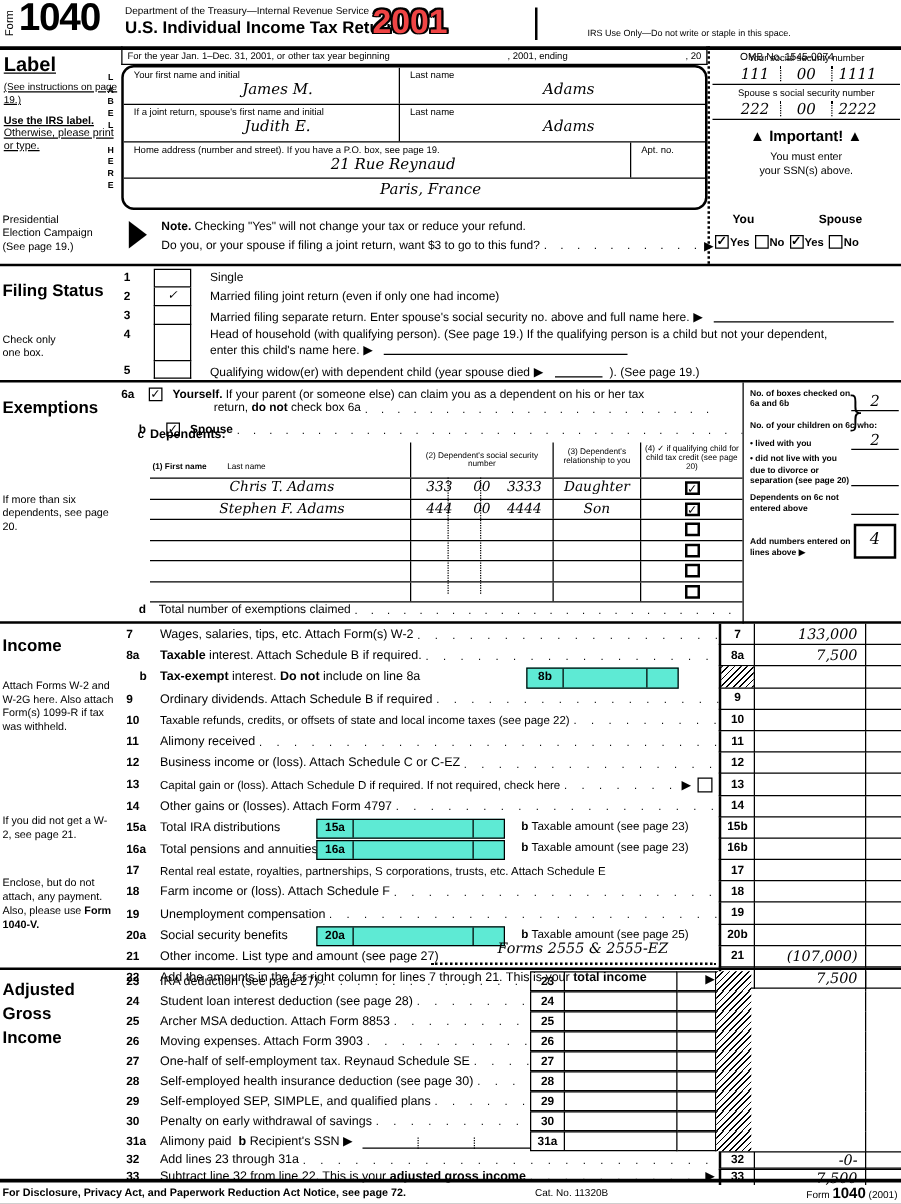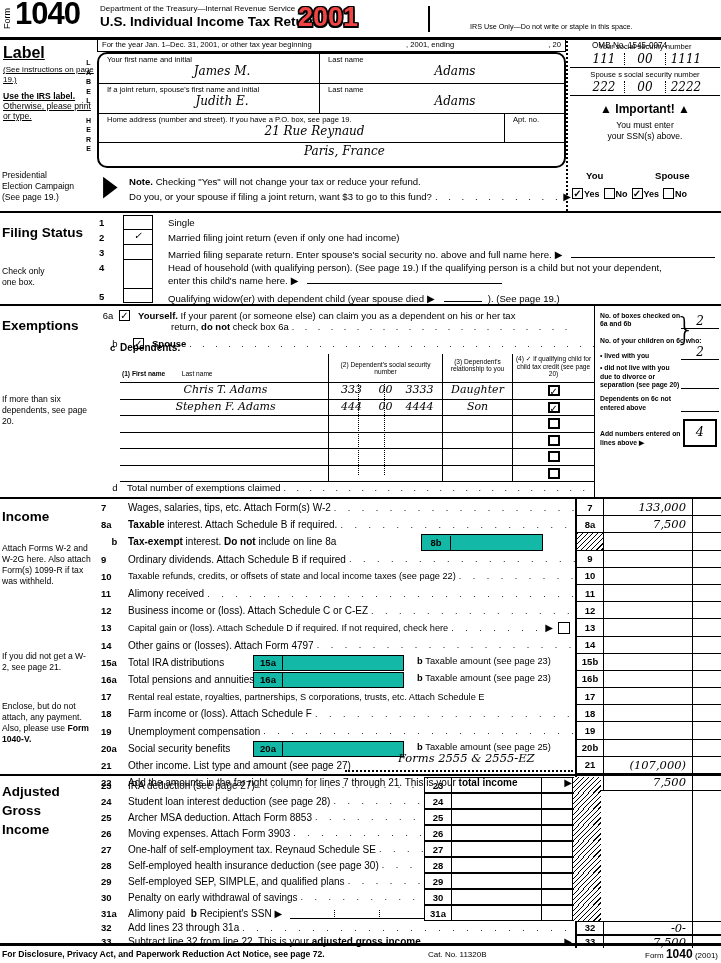--- a/index.html
+++ b/index.html
@@ -83,21 +83,21 @@
   .blank-line{flex:1;border-bottom:1.5px solid #000;margin:0 6px 2px 6px;height:10px;}
   .blank-short{width:38px;}
 
   
   #exemptions{position:absolute;left:0;top:304px;width:721px;height:193px;border-top:2.5px solid #000;box-sizing:border-box;}
   #exemp-title{position:absolute;left:2px;top:12px;font-size:13.5px;font-weight:bold;}
   #exemp-more{position:absolute;left:2px;top:88px;width:88px;font-size:8.6px;line-height:11px;}
   #line6a{position:absolute;left:97px;top:4px;width:480px;}
   #line6a .l1{display:flex;align-items:center;}
   #line6a .l2{display:flex;align-items:center;margin-left:66px;}
-  .exnum{width:22px;font-weight:normal;font-size:9.5px;text-align:center;}
+  .exnum{width:22px;font-weight:bold;font-size:9.5px;}
   #line6a .txt,#line6b .txt{margin-left:8px;font-size:9.5px;}
   .exdots{flex:1;overflow:hidden;white-space:nowrap;letter-spacing:4px;font-size:9px;padding:0 3px;}
   #brace{position:absolute;left:578px;top:0px;font-size:32px;font-weight:100;font-family:"DejaVu Sans",sans-serif;}
   #line6b{position:absolute;left:97px;top:32px;width:497px;display:flex;align-items:center;}
   #dep-table{position:absolute;left:120px;top:48px;width:474px;}
   #dep-chead{display:flex;border-bottom:1.5px solid #000;}
   #dep-chead .hc{box-sizing:border-box;font-size:6.6px;text-align:center;padding:1px 2px;height:28px;}
   .c1{width:208px;} .c2{width:114px;} .c3{width:70px;} .c4{width:82px;}
   #dep-chead .hc+.hc{border-left:1.5px solid #000;}
   #dep-c-label{position:absolute;left:0px;top:-12px;font-size:10px;font-weight:bold;}
@@ -132,21 +132,21 @@
   .ilbl.small{font-size:9.2px;}
   .idots{flex:1;overflow:hidden;white-space:nowrap;letter-spacing:4.5px;font-size:9px;padding:0 3px;}
   .ifill{flex:1;}
   .rn{width:29px;border-left:2.5px solid #000;border-right:1.5px solid #000;border-bottom:1px solid #000;
       box-sizing:border-box;height:100%;font-weight:bold;font-size:9.5px;text-align:center;
       display:flex;align-items:center;justify-content:center;flex:none;}
   .ramt{width:88px;border-bottom:1px solid #000;box-sizing:border-box;height:100%;text-align:right;
         font-size:11.5px;display:flex;align-items:center;justify-content:flex-end;padding-right:6px;flex:none;}
   .rcents{width:29px;border-left:1.5px solid #000;border-bottom:1px solid #000;box-sizing:border-box;height:100%;flex:none;}
   .hatchbg{background:repeating-linear-gradient(135deg,#000 0,#000 1px,#fff 1px,#fff 3.6px);}
-  .ibox{position:absolute;top:1px;display:flex;height:14.5px;border:1.5px solid #000;background:#14b8a6;box-sizing:content-box;align-items:center;}
+  .ibox{position:absolute;top:1px;display:flex;height:14.5px;border:1.5px solid #000;background:#5eead4;box-sizing:content-box;}
   .ibox .itag{width:28px;border-right:1.5px solid #000;font-weight:bold;font-size:9.5px;text-align:center;line-height:14px;}
   .ibox .ival{width:95px;}
   .ibox .icent{width:24px;border-left:1px solid #000;}
   .blabel{position:absolute;left:417px;top:2px;font-size:9.3px;white-space:nowrap;}
   .chk13{width:12px;height:12px;border:1.5px solid #000;box-sizing:border-box;margin:0 5px 0 2px;flex:none;}
   .arrowg{font-size:10px;margin:0 3px;}
   .dotline{position:absolute;left:345px;width:228px;bottom:2px;border-bottom:2px dotted #000;}
   .written{position:absolute;left:398px;top:-6px;font-size:11.5px;white-space:nowrap;}
 
   

